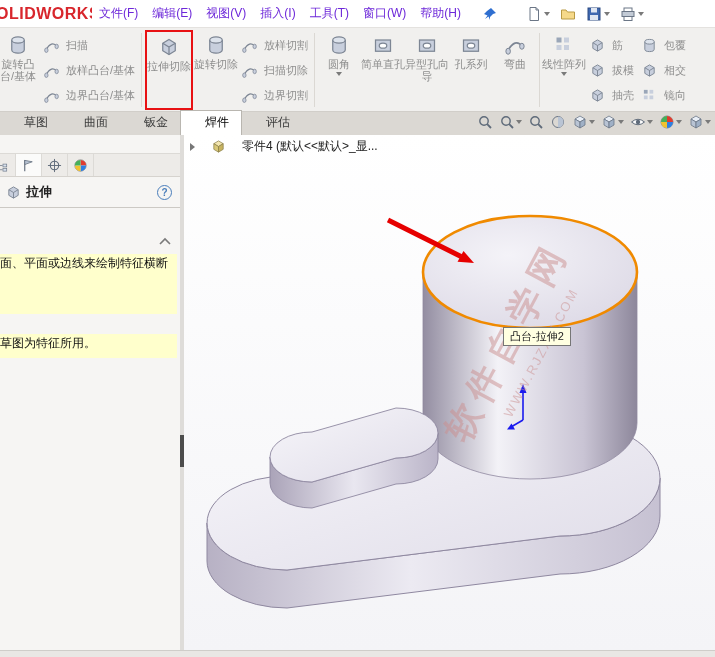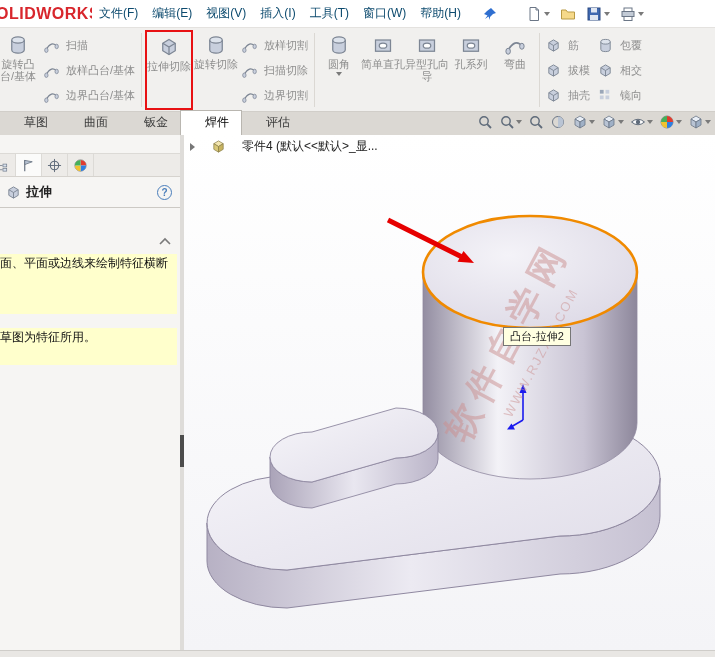--- a/index.html
+++ b/index.html
@@ -3,21 +3,21 @@
 <meta charset="utf-8">
 <style>
   * { margin:0; padding:0; box-sizing:border-box; }
   html,body { width:715px; height:657px; overflow:hidden; background:#fff;
               font-family:"Liberation Sans","DejaVu Sans",sans-serif; }
   .app { position:relative; width:715px; height:657px; background:#fff; }
 
   
   .menubar { height:28px; display:flex; align-items:center; background:#fff; border-bottom:1px solid #e4e2df; overflow:hidden; }
   .logo { margin-left:-4px; width:96px; font-size:16px; font-weight:bold; color:#d8262c; letter-spacing:.5px; white-space:nowrap; overflow:hidden; }
-  .menu-item { font-size:12px; color:#0c4a6e; padding:5px 7px; cursor:default; white-space:nowrap; }
+  .menu-item { font-size:12px; color:#6d28d9; padding:5px 7px; cursor:default; white-space:nowrap; }
   .pin { margin-left:14px; display:flex; align-items:center; }
   .quick { margin-left:28px; display:flex; align-items:center; gap:10px; }
   .qbtn { display:flex; align-items:center; gap:2px; }
   .ic20 { width:20px; height:20px; }
   .ic16 { width:16px; height:16px; }
   .ic15 { width:15px; height:15px; }
   .caret { width:0; height:0; border-left:3px solid transparent; border-right:3px solid transparent; border-top:4px solid #7a7a7a; }
 
   
   .ribbon { height:84px; background:#f1f0ee; border-bottom:1px solid #d1cec9; display:flex; align-items:stretch; padding:2px 0 1px 0; overflow:hidden; }
@@ -42,21 +42,21 @@
   .pm-tabs { height:24px; display:flex; margin-left:-10px; background:#edebe8; border-top:1px solid #dcdad6; border-bottom:1px solid #d6d3ce; }
   .pm-tab { width:26px; display:flex; align-items:center; justify-content:center; border-right:1px solid #dcdad6; }
   .pm-tab.active { background:#fbfbfa; }
   .pm-title-row { height:30px; display:flex; align-items:center; gap:5px; padding:0 8px 0 6px; }
   .pm-title { font-size:13px; font-weight:bold; color:#222; }
   .help-btn { margin-left:auto; width:15px; height:15px; border:1px solid #4a7ebb; border-radius:50%; color:#4a7ebb; font-size:10px; font-weight:bold; display:flex; align-items:center; justify-content:center; }
   .pm-divider { border-bottom:1px solid #ccc9c4; }
   .pm-band { height:18px; margin-top:24px; display:flex; justify-content:flex-end; align-items:center; padding-right:8px; }
   .pm-msg { background:#ffffcc; width:177px; font-size:12px; color:#111; line-height:15px; padding:2px 2px 0 0; }
   .pm-msg.first { height:60px; margin-top:4px; }
-  .pm-msg.second { margin-top:14px; height:37px; }
+  .pm-msg.second { margin-top:20px; height:24px; }
 
   .splitter { width:4px; background:#dedcd9; position:relative; cursor:col-resize; }
   .splitter-handle { position:absolute; top:300px; left:0; width:4px; height:32px; background:#4c4c4c; }
 
   .viewport { position:relative; flex:1; background:linear-gradient(#ffffff, #f4f4f7); overflow:hidden; }
   .crumb { position:absolute; top:3px; left:6px; display:flex; align-items:center; gap:16px; font-size:12px; color:#222; z-index:5; }
   .tri-right { width:0; height:0; border-top:4px solid transparent; border-bottom:4px solid transparent; border-left:5px solid #777; }
   .scene { position:absolute; top:0; left:0; }
   .tooltip { position:absolute; left:319px; top:192px; background:#ffffe1; border:1px solid #767676; font-size:11px; color:#222; padding:1px 6px; z-index:6; white-space:nowrap; }
 
@@ -293,20 +293,27 @@
       <span class="rb-label">孔系列</span>
     </div>
     <div class="rb-large">
       <svg class="ic20">
           <use href="#i-arcs"></use>
         </svg>
       <span class="rb-label">弯曲</span>
     </div>
     <div class="rb-sep"></div>
 
+    <div class="rb-large">
+      <svg class="ic20">
+          <use href="#i-grid"></use>
+        </svg>
+      <span class="rb-label">线性阵列</span>
+      <span class="caret rb-caret"></span>
+    </div>
     <div class="rb-col">
       <div class="rb-small">
         <svg class="ic15">
             <use href="#i-solid"></use>
           </svg>
         <span>筋</span>
       </div>
       <div class="rb-small">
         <svg class="ic15">
             <use href="#i-solid"></use>

